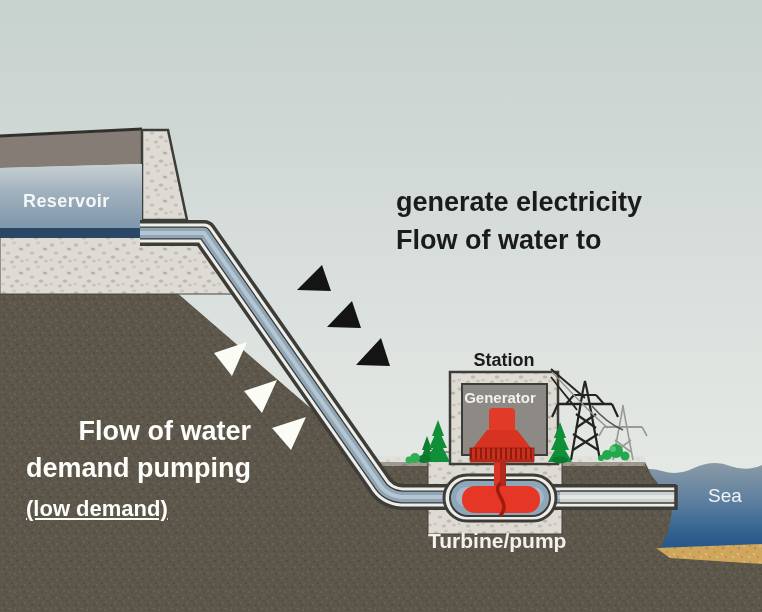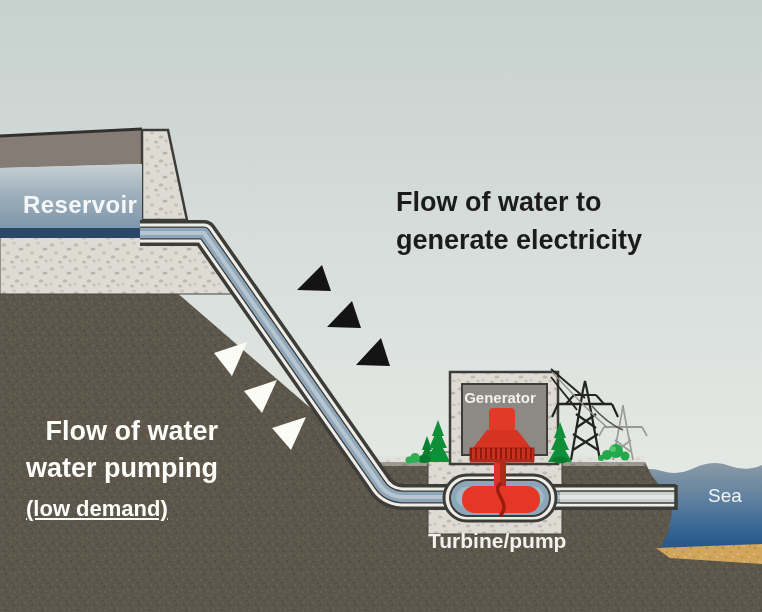--- a/index.html
+++ b/index.html
@@ -4,21 +4,21 @@
 <style>
   html,body{margin:0;padding:0;background:#ffffff;}
   .stage{
     position:relative;
     width:762px;height:612px;
     overflow:hidden;
     font-family:"Liberation Sans",sans-serif;
   }
   .stage svg{position:absolute;left:0;top:0;}
   .lbl{position:absolute;font-family:"Liberation Sans",sans-serif;white-space:nowrap;}
-  .lbl-reservoir{left:23px;top:191px;font-size:24px;font-weight:bold;color:#f4f6f7;letter-spacing:.4px;}
+  .lbl-reservoir{left:23px;top:191px;font-size:18px;font-weight:bold;color:#f4f6f7;letter-spacing:.4px;}
   .lbl-sea{left:708px;top:485px;font-size:19px;font-weight:normal;color:#f2f5f7;}
   .lbl-station{left:450px;top:350px;width:108px;text-align:center;font-size:18px;font-weight:bold;color:#1b1b1b;}
   .lbl-generator{left:462px;top:389px;width:76px;text-align:center;font-size:15px;font-weight:bold;color:#f2f1ee;}
   .lbl-turbine{left:428px;top:529px;width:134px;text-align:center;font-size:21px;font-weight:bold;color:#f2f1ee;}
   .heading{position:absolute;font-weight:bold;}
   .heading .line{font-size:27px;line-height:38px;}
   .heading .sub{font-size:22px;line-height:26px;font-weight:bold;}
   .heading-generate{left:396px;top:183px;color:#1b1b1b;}
   .heading-generate .sub{margin-top:12px;}
   .heading-pumping{left:26px;top:413px;color:#fdfdfa;}
@@ -210,27 +210,28 @@
   <g fill="#fcfcf7">
     <polygon points="247,342 214,353 232,376"></polygon>
     <polygon points="277,380 244,391 262,413"></polygon>
     <polygon points="306,417 272,428 291,450"></polygon>
   </g>
 </svg>
 
   <div class="lbl lbl-reservoir">Reservoir</div>
 
   <div class="heading heading-generate">
+    <div class="line">generate electricity</div>
     <div class="line">Flow of water to</div>
-    <div class="line">generate electricity</div>
   </div>
 
   <div class="heading heading-pumping">
     <div class="line">Flow of water</div>
-    <div class="line">water pumping</div>
+    <div class="line">demand pumping</div>
     <div class="sub">(low demand)</div>
   </div>
 
+  <div class="lbl lbl-station">Station</div>
   <div class="lbl lbl-generator">Generator</div>
   <div class="lbl lbl-turbine">Turbine/pump</div>
   <div class="lbl lbl-sea">Sea</div>
 
 </div>
 
 </body></html>

